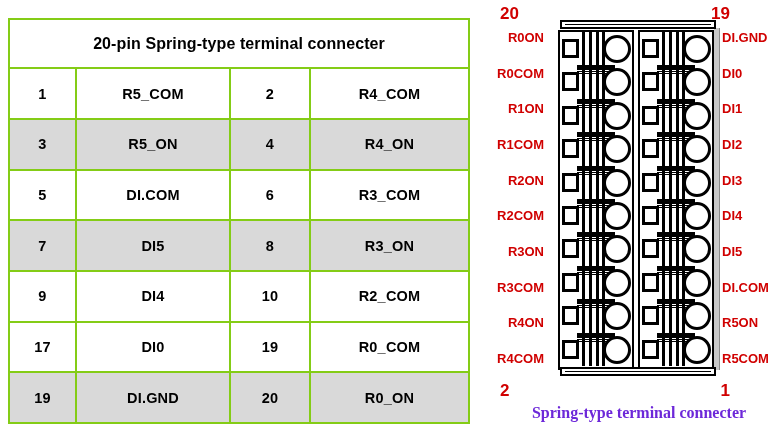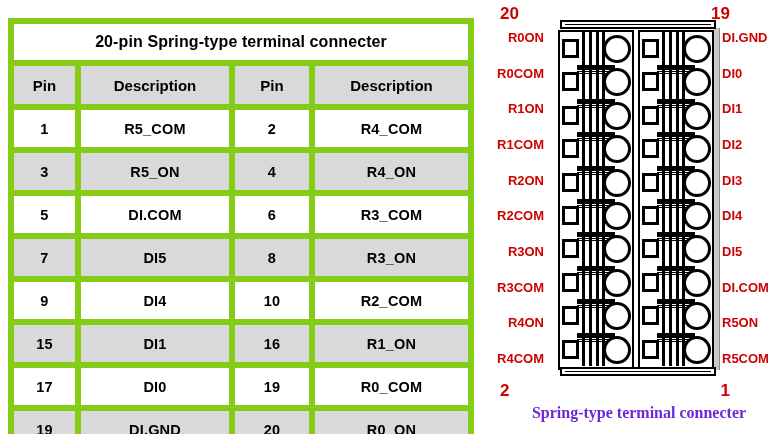--- a/index.html
+++ b/index.html
@@ -25,21 +25,21 @@
   }
   table.pin-table {
     width: 462px;
     height: 406px;
     border-collapse: collapse;
     table-layout: fixed;
     border: 2px solid #000;
   }
   table.pin-table td,
   table.pin-table th {
-    border: 6px solid #84cc16;
+    border: 2px solid #84cc16;
     text-align: center;
     vertical-align: middle;
     font-weight: bold;
     color: #000;
     padding: 3px;
   }
   .title-cell {
     font-size: 16px;
     height: 30px;
     background: #ffffff;
@@ -260,26 +260,20 @@
   <table class="pin-table">
     <colgroup>
       <col class="c-pin">
         <col class="c-desc">
         <col class="c-pin2">
         <col class="c-desc2">
     </colgroup>
     <tbody id="table-body">
       <tr>
         <td class="title-cell" colspan="4">20-pin Spring-type terminal connecter</td>
-      </tr>
-      <tr>
-        <td class="hdr-cell">Pin</td>
-        <td class="hdr-cell">Description</td>
-        <td class="hdr-cell">Pin</td>
-        <td class="hdr-cell">Description</td>
       </tr>
     <tr class="row-white">
           <td class="data-cell">1</td>
           <td class="data-cell">R5_COM</td>
           <td class="data-cell">2</td>
           <td class="data-cell">R4_COM</td>
         </tr>
         <tr class="row-gray">
           <td class="data-cell">3</td>
           <td class="data-cell">R5_ON</td>
@@ -297,26 +291,20 @@
           <td class="data-cell">DI5</td>
           <td class="data-cell">8</td>
           <td class="data-cell">R3_ON</td>
         </tr>
         <tr class="row-white">
           <td class="data-cell">9</td>
           <td class="data-cell">DI4</td>
           <td class="data-cell">10</td>
           <td class="data-cell">R2_COM</td>
         </tr>
-        <tr class="row-gray">
-          <td class="data-cell">15</td>
-          <td class="data-cell">DI1</td>
-          <td class="data-cell">16</td>
-          <td class="data-cell">R1_ON</td>
-        </tr>
         <tr class="row-white">
           <td class="data-cell">17</td>
           <td class="data-cell">DI0</td>
           <td class="data-cell">19</td>
           <td class="data-cell">R0_COM</td>
         </tr>
         <tr class="row-gray">
           <td class="data-cell">19</td>
           <td class="data-cell">DI.GND</td>
           <td class="data-cell">20</td>

